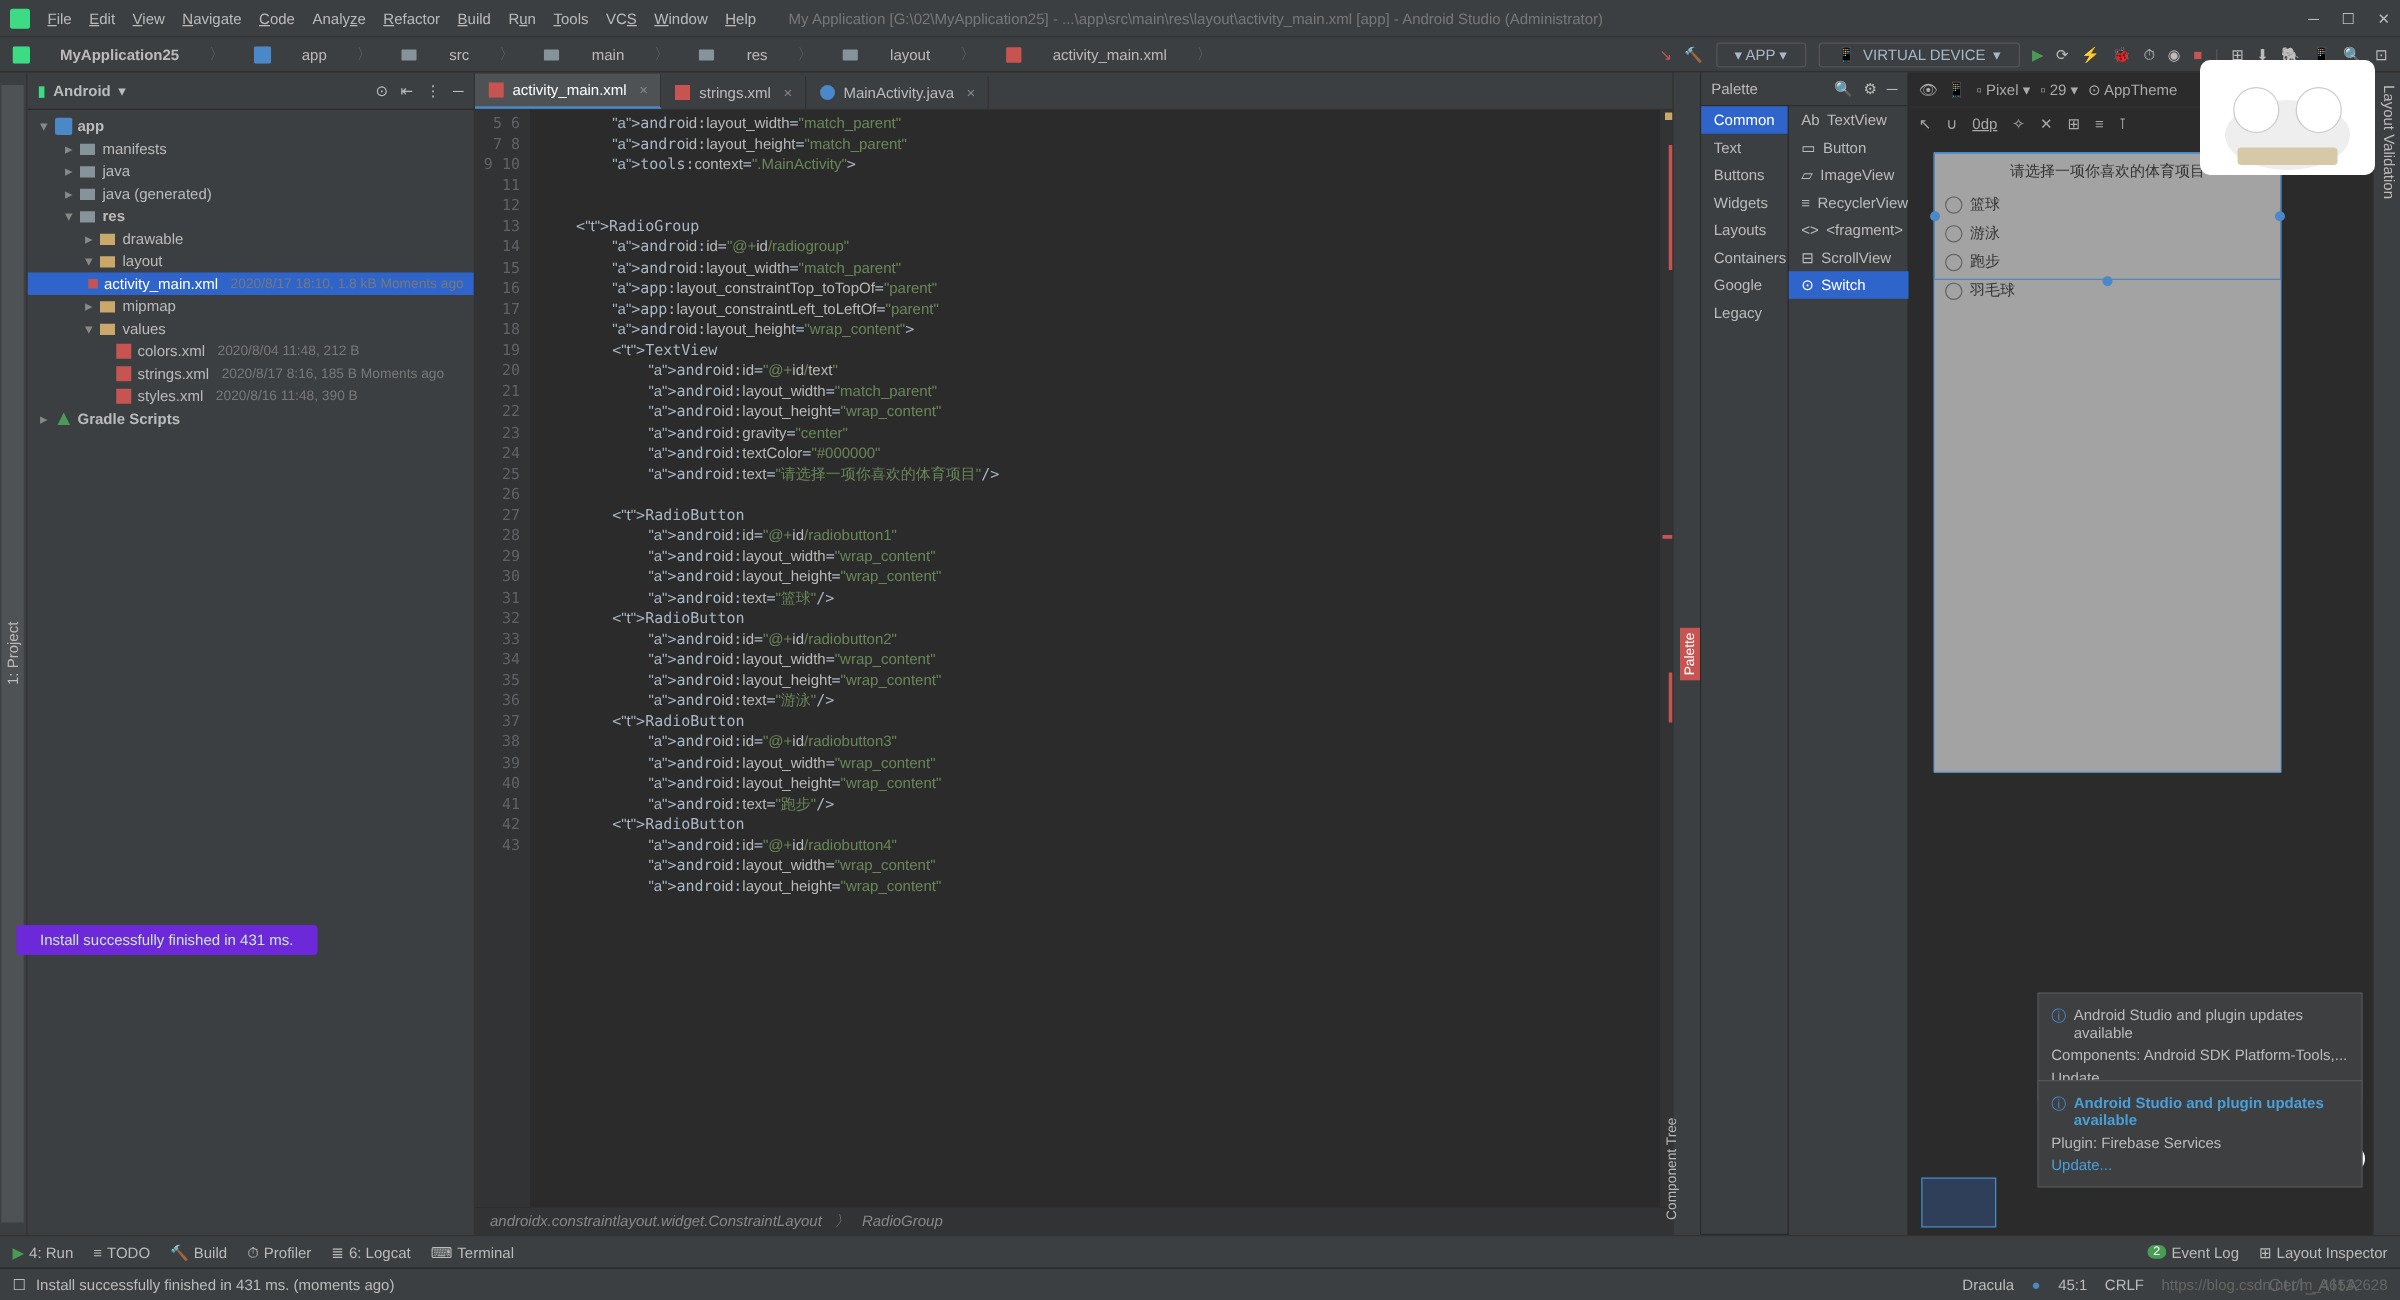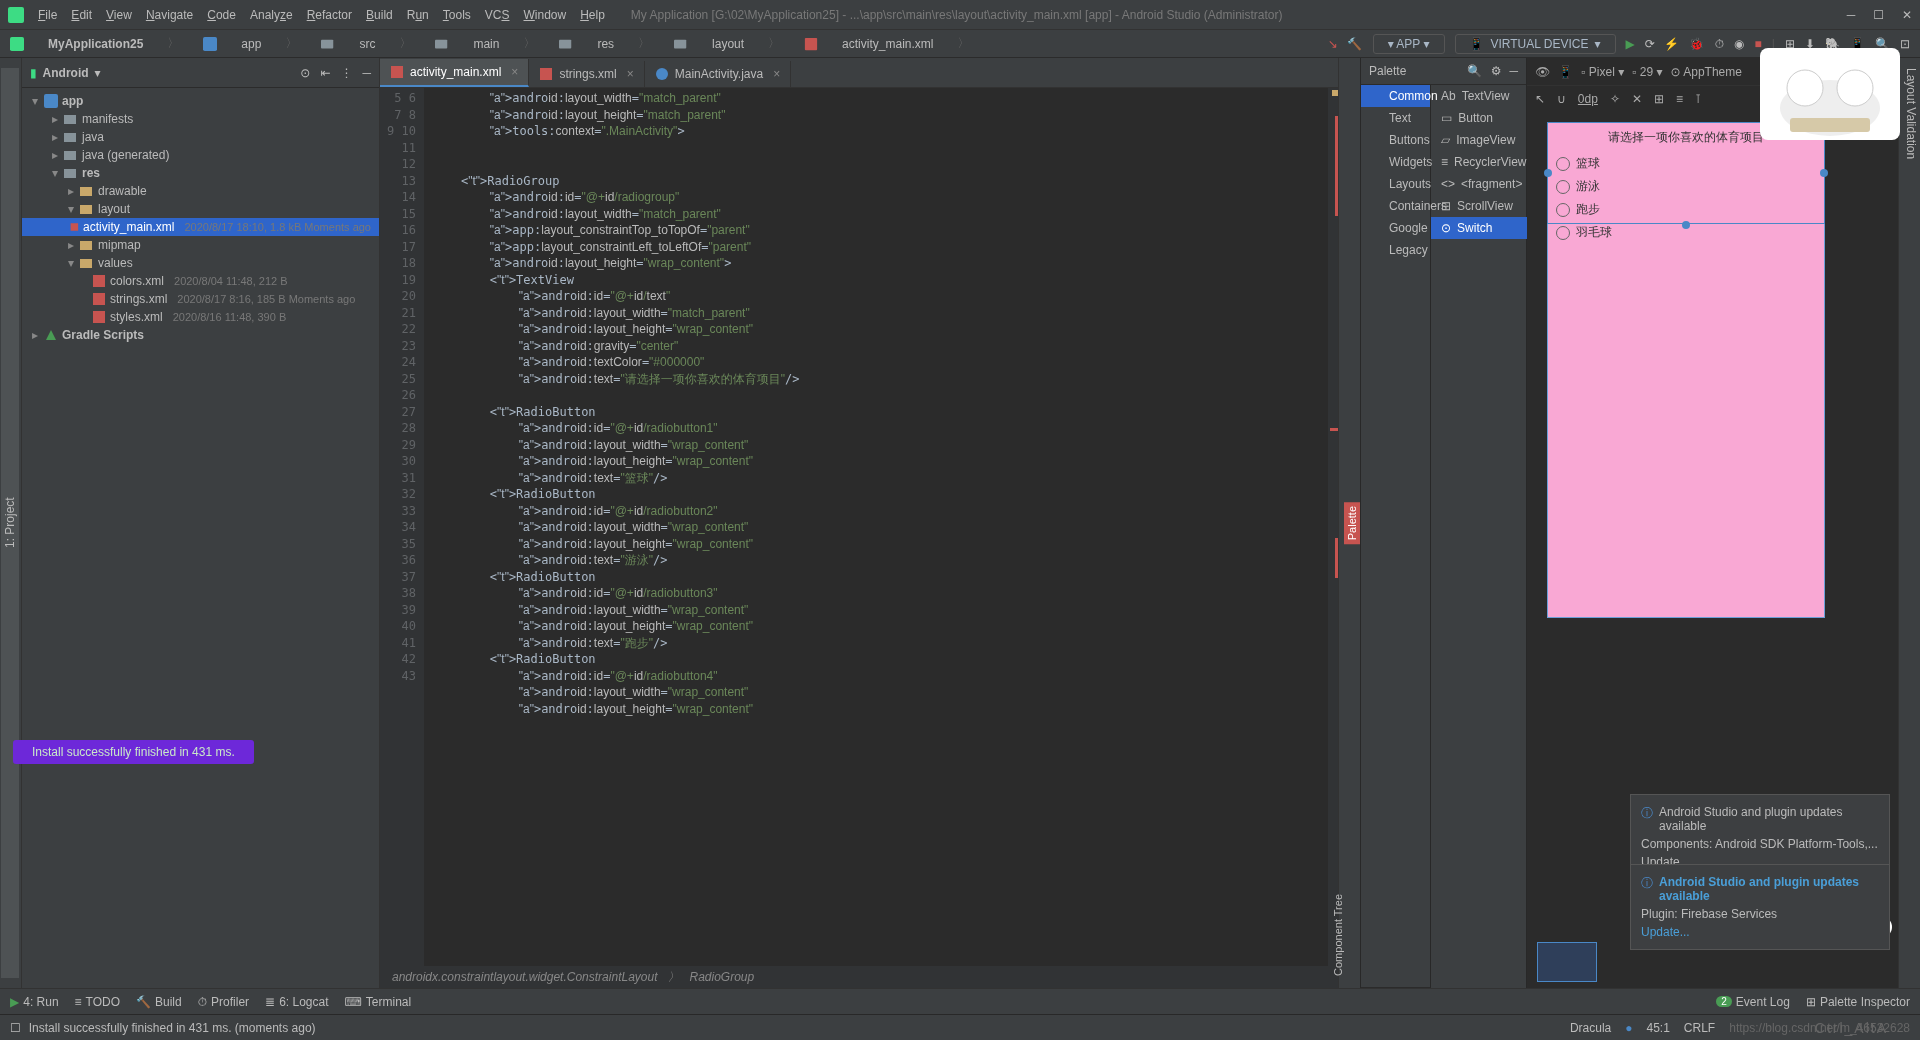--- a/index.html
+++ b/index.html
@@ -43,31 +43,31 @@
 .code-marks{width:10px;background:#313335;position:relative}
 .mark{position:absolute;right:0;width:8px;height:3px}
 .design-area{width:560px;background:#3c3f41;border-left:1px solid #323232;display:flex;flex-direction:column}
 .design-sub{display:flex;flex:1;min-height:0}
 .palette-vert{width:22px;background:#3c3f41;border-right:1px solid #282828;writing-mode:vertical-rl;display:flex;flex-direction:column;align-items:center;padding:6px 0}
 .palette-vert .lbl{transform:rotate(180deg);padding:6px 0;font-size:11px}
 .palette-vert .act{background:#c75450;color:#fff;padding:4px 2px;transform:rotate(180deg)}
 .palette-panel{width:166px;background:#3c3f41;border-right:1px solid #282828;display:flex;flex-direction:column}
 .pal-head{padding:6px 8px;border-bottom:1px solid #2b2b2b;display:flex;justify-content:space-between;align-items:center}
 .pal-cats{border-bottom:1px solid #2b2b2b}
-.pal-cat{padding:4px 28px}
+.pal-cat{padding:4px 10px}
 .pal-cat.active{background:#2f65ca;color:#fff}
 .pal-items{flex:1}
 .pal-item{padding:4px 10px;display:flex;align-items:center;gap:6px}
 .pal-item.sel{background:#2f65ca;color:#fff}
 .preview-area{flex:1;display:flex;flex-direction:column;background:#2b2b2b}
 .prev-tools{height:28px;display:flex;align-items:center;padding:0 8px;gap:10px;border-bottom:1px solid #323232;color:#aaa;font-size:11px;justify-content:space-between}
 .prev-tools .grp{display:flex;align-items:center;gap:8px}
 .prev-tools2{height:26px;display:flex;align-items:center;padding:0 8px;gap:12px;color:#aaa}
 .canvas{flex:1;background:#2b2b2b;padding:10px;position:relative;overflow:hidden}
-.device{width:278px;height:496px;background:#f9a8d4;margin-left:10px;position:relative;border:1px solid #6a9fd8}
+.device{width:278px;height:496px;background:#a3a3a3;margin-left:10px;position:relative;border:1px solid #6a9fd8}
 .device .title{text-align:center;padding:6px;color:#333;font-size:12px}
 .radio-row{display:flex;align-items:center;gap:6px;padding:3px 8px;color:#333}
 .radio-circ{width:14px;height:14px;border:1.5px solid #666;border-radius:50%}
 .sel-box{position:absolute;border:1px solid #4a88c7;pointer-events:none}
 .handle{position:absolute;width:8px;height:8px;background:#4a88c7;border-radius:50%}
 .right-gutter{width:22px;background:#3c3f41;border-left:1px solid #323232;writing-mode:vertical-rl;padding:10px 2px;font-size:11px;display:flex;flex-direction:column;gap:20px}
 .breadpath{height:22px;background:#313335;padding:2px 12px;color:#888;display:flex;align-items:center;gap:10px;font-style:italic}
 .bottom-tools{height:26px;background:#3c3f41;border-top:1px solid #323232;display:flex;align-items:center;padding:0 10px;justify-content:space-between}
 .bt-l{display:flex;gap:16px}
 .bt-item{display:flex;align-items:center;gap:4px}
@@ -578,21 +578,21 @@
         <span>Terminal</span>
       </div>
   </div>
   <div class="bt-l">
     <div class="bt-item">
         <span class="badge">2</span>
         <span>Event Log</span>
       </div>
     <div class="bt-item">
         <span>⊞</span>
-        <span>Palette Inspector</span>
+        <span>Layout Inspector</span>
       </div>
   </div>
 </div>
 
 <div class="statusbar">
   <div style="display:flex;gap:8px;align-items:center">
     <span>☐</span>
     <span>Install successfully finished in 431 ms. (moments ago)</span>
   </div>
   <div style="display:flex;gap:14px;align-items:center">

